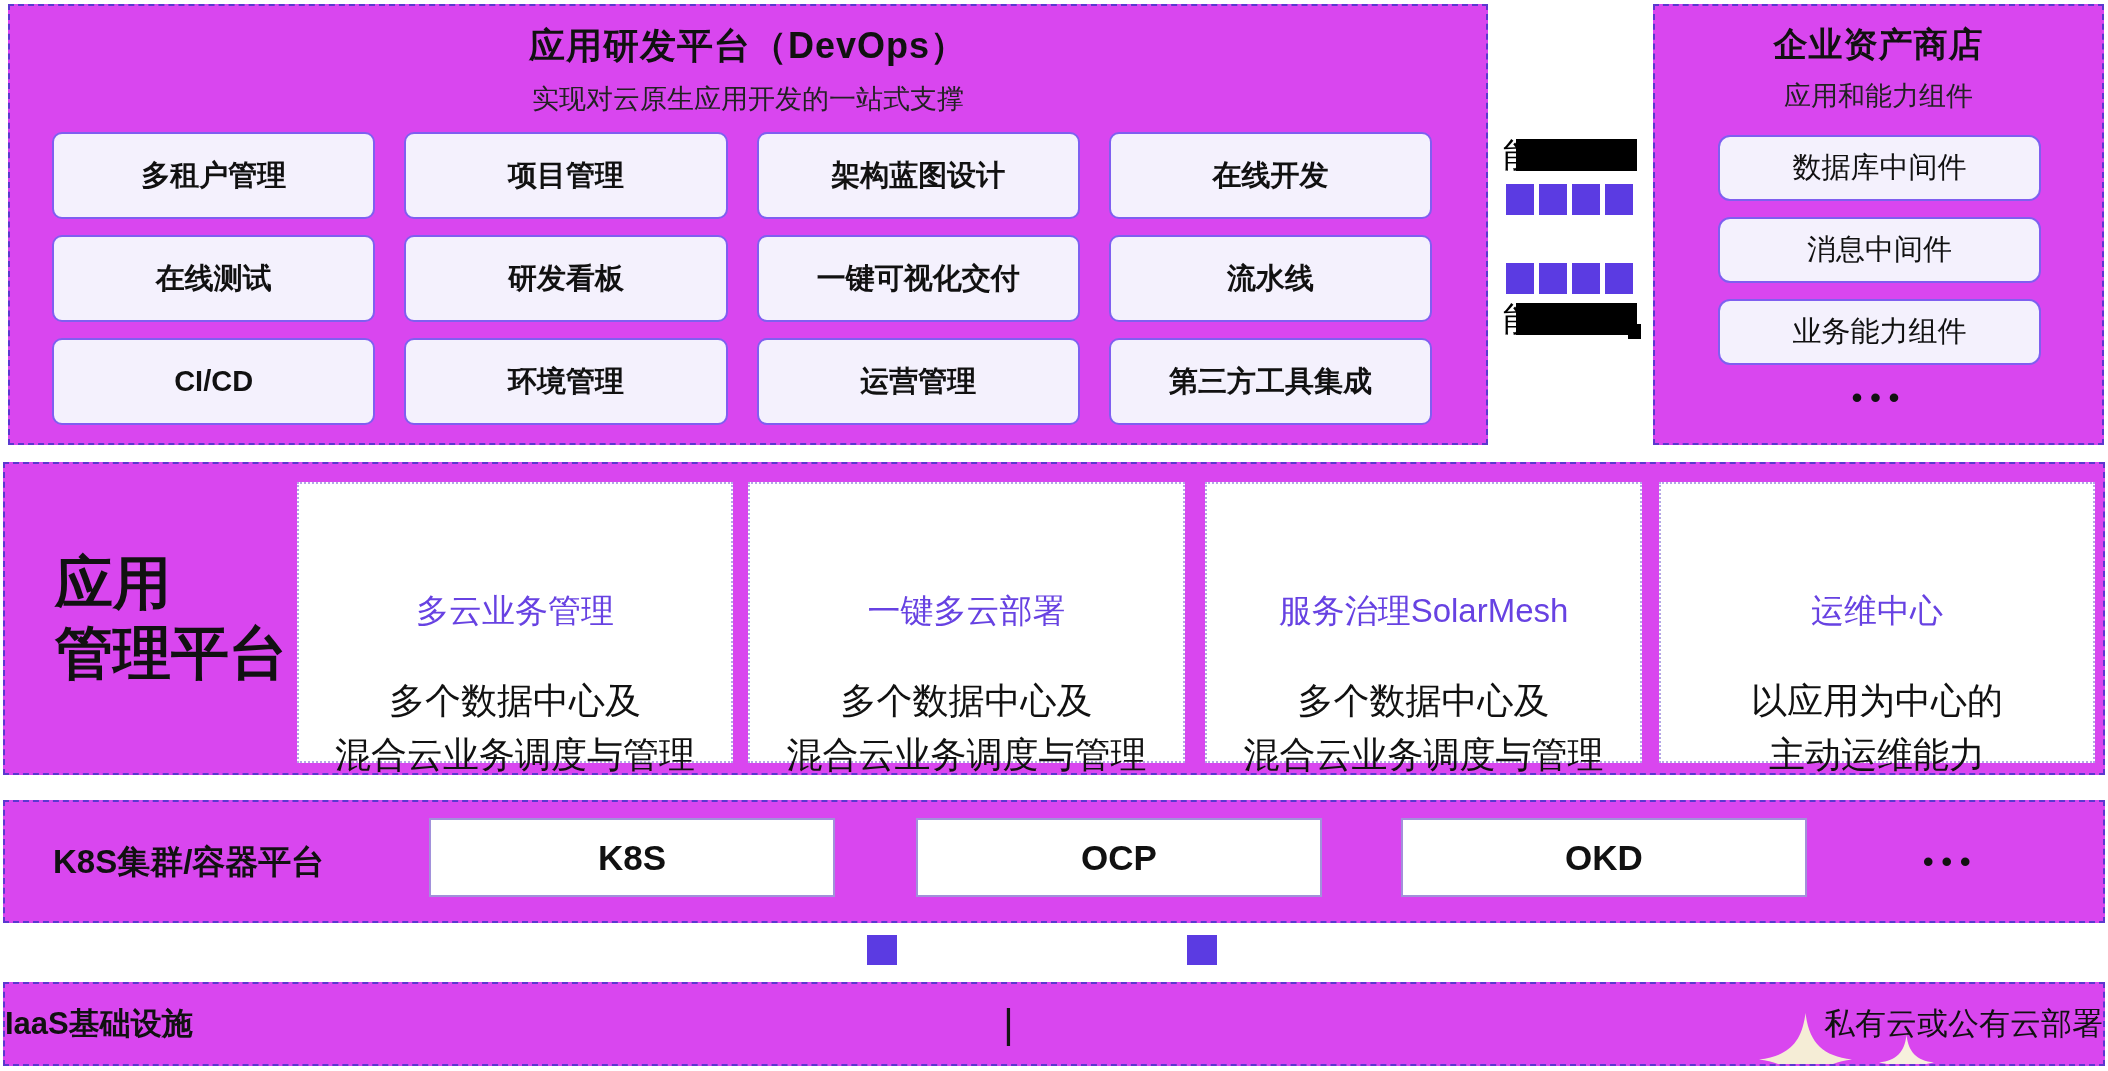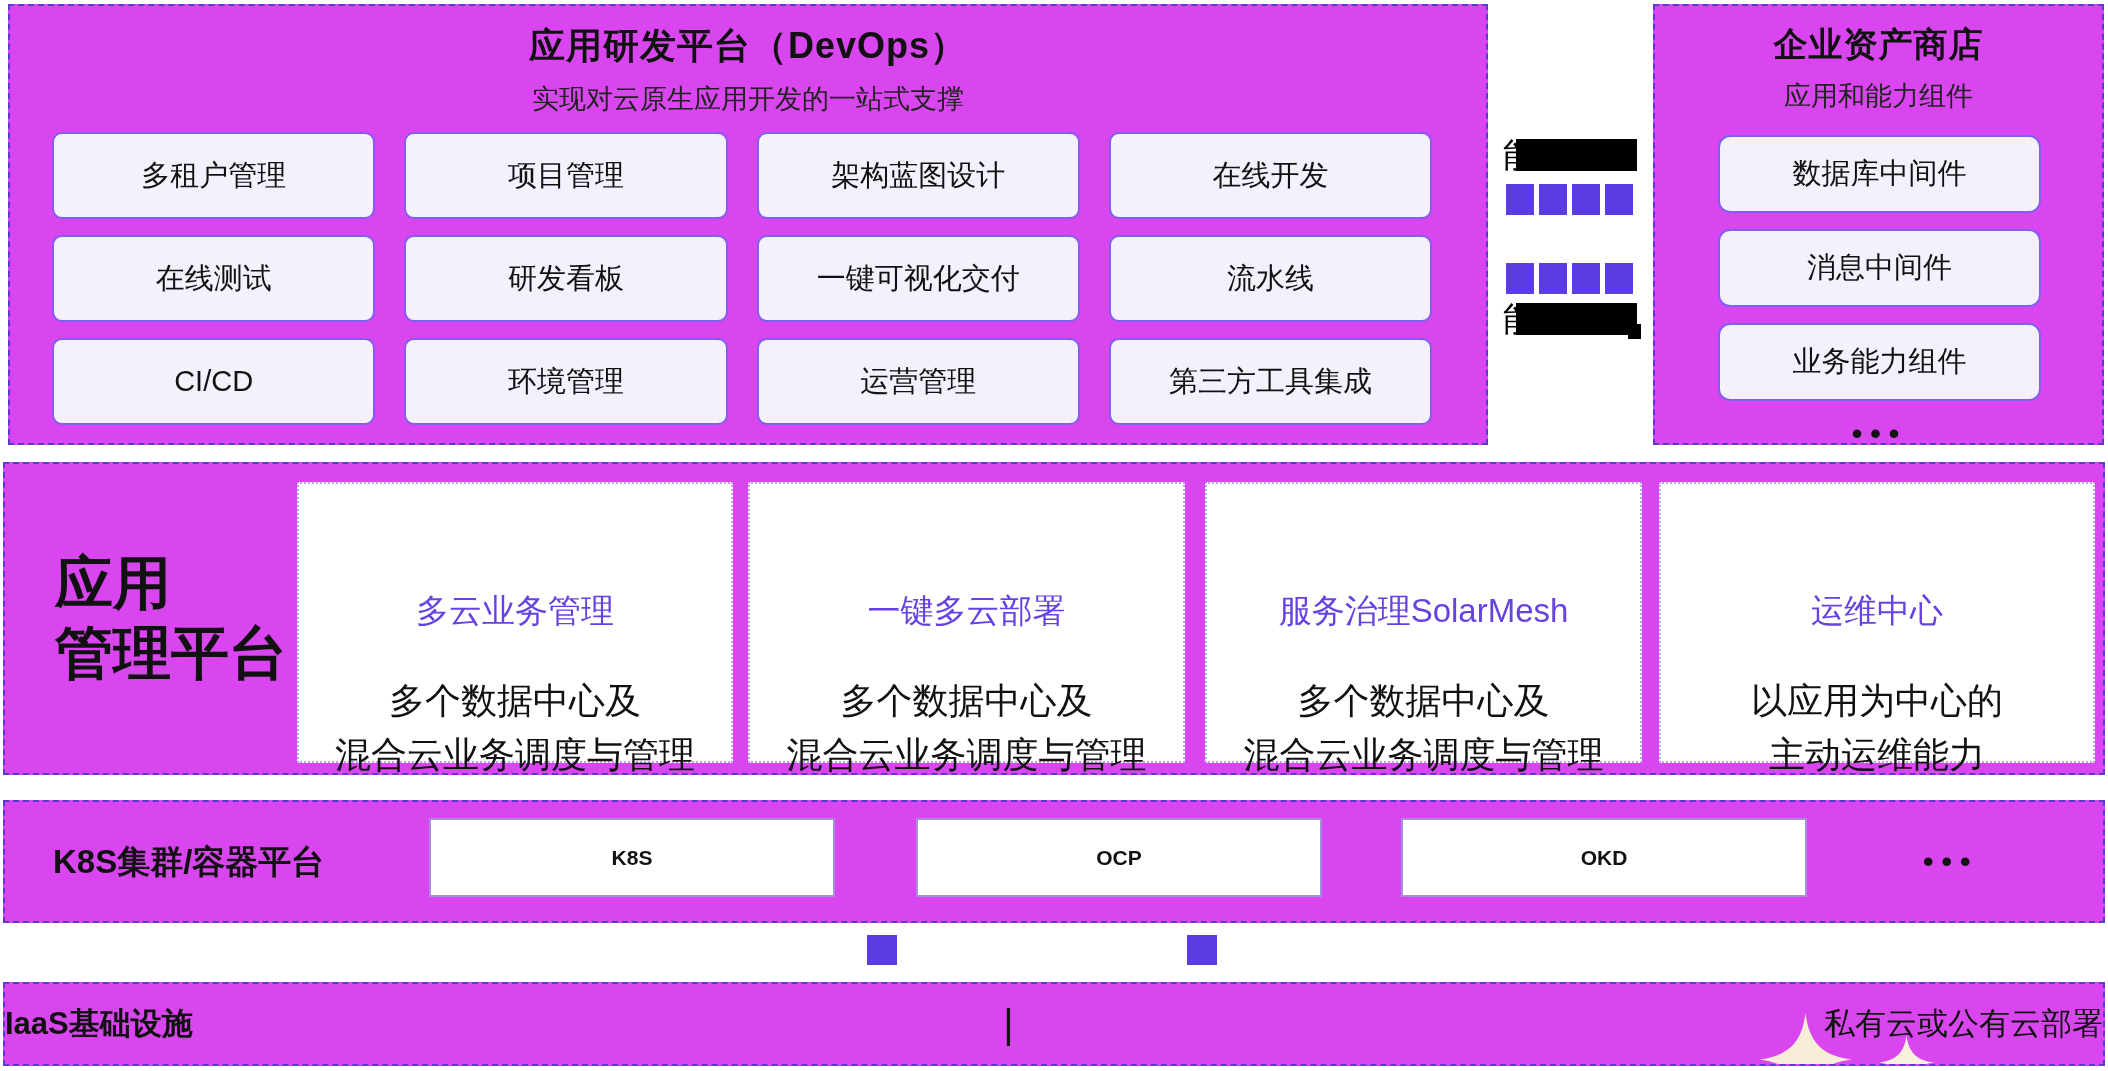--- a/index.html
+++ b/index.html
@@ -7,42 +7,42 @@
   .canvas { position:relative; width:2108px; height:1071px; background:#ffffff; overflow:hidden; }
 
   .panel { position:absolute; background:#d946ef; border:2px dashed #5b38cf; }
 
   
   .devops { left:8px; top:4px; width:1480px; height:441px; }
   .p-title { text-align:center; font-size:36px; font-weight:700; margin-top:16px; letter-spacing:1px; }
   .p-sub { text-align:center; font-size:27px; color:#222; margin-top:10px; }
   .devops-grid { position:absolute; left:42px; right:54px; top:126px; bottom:18px;
                  display:grid; grid-template-columns:repeat(4,1fr); grid-template-rows:repeat(3,1fr);
-                 gap:16px 29px; }
+                 gap:16px 29px;font-weight:bold; }
   .btn { background:#f4f1fd; border:2px solid #7f5ff0; border-radius:10px;
          display:flex; align-items:center; justify-content:center; font-size:29px; color:#111; }
 
   
   .redacted { position:absolute; width:134px; height:38px; font-size:34px; line-height:38px;
               font-weight:500; color:#000; overflow:visible; }
   .redacted .bar { position:absolute; left:13px; right:0; top:3px; height:32px; background:#000; }
   .redacted .tail { position:absolute; right:-4px; bottom:-1px; width:13px; height:15px; background:#000; }
   .r1 { left:1503px; top:136px; }
   .r2 { left:1503px; top:300px; }
   .sq-row { position:absolute; left:1506px; display:flex; gap:5px; }
   .sq-row.row1 { top:184px; }
   .sq-row.row2 { top:263px; }
   .sq { width:28px; height:31px; background:#5b3be2; }
   .gap-sq { position:absolute; width:30px; height:30px; background:#5b3be2; }
 
   
   .store { left:1653px; top:4px; width:451px; height:441px; }
   .store .p-title { font-size:34px; }
   .store-list { position:absolute; left:63px; right:61px; top:129px; }
-  .store-list .btn { height:78px; margin-bottom:16px; border-radius:12px; font-size:29px; }
+  .store-list .btn { height:66px; margin-bottom:16px; border-radius:12px; font-size:29px; }
   .dots { text-align:center; font-size:30px; font-weight:700; letter-spacing:8px; color:#111; }
   .store-dots { margin-top:6px; }
 
   
   .appmgmt { left:3px; top:462px; width:2102px; height:313px; }
   .side-label { position:absolute; left:50px; top:50%; transform:translateY(-50%);
                 font-size:58px; font-weight:700; line-height:1.22; color:#111; }
   .card { position:absolute; top:18px; height:281px; background:#ffffff;
           border:2px dotted #b4a7e6; text-align:center; }
   .card-title { margin-top:105px; font-size:33px; font-weight:400; color:#6742e2; }
@@ -51,21 +51,21 @@
   .card2 { left:743px;  width:437px; }
   .card3 { left:1200px; width:437px; }
   .card4 { left:1654px; width:436px; }
 
   
   .k8s { left:3px; top:800px; width:2102px; height:123px; }
   .k8s-label { position:absolute; left:48px; top:50%; transform:translateY(-50%);
                font-size:33px; font-weight:700;text-align:center; }
   .kbox { position:absolute; top:16px; width:406px; height:79px; background:#ffffff;
           border:2px solid #a291da; display:flex; align-items:center; justify-content:center;
-          font-size:21px; font-weight:700; }
+          font-size:35px; font-weight:700; }
   .kbox1 { left:424px; } .kbox2 { left:911px; } .kbox3 { left:1396px; }
   .k8s-dots { position:absolute; left:1918px; top:50%; transform:translateY(-50%); }
 
   
   .iaas { left:3px; top:982px; width:2102px; height:84px; overflow:hidden;
           display:flex; align-items:center; justify-content:space-between; gap:42px; }
   .iaas-bold { font-size:31px; font-weight:700; position:relative; z-index:2; }
   .iaas-sep { font-size:40px; font-weight:500; color:#151515; position:relative; z-index:2; }
   .iaas-desc { font-size:31px; color:#111; position:relative; z-index:2; }
   .sparkle { position:absolute; z-index:1; }

